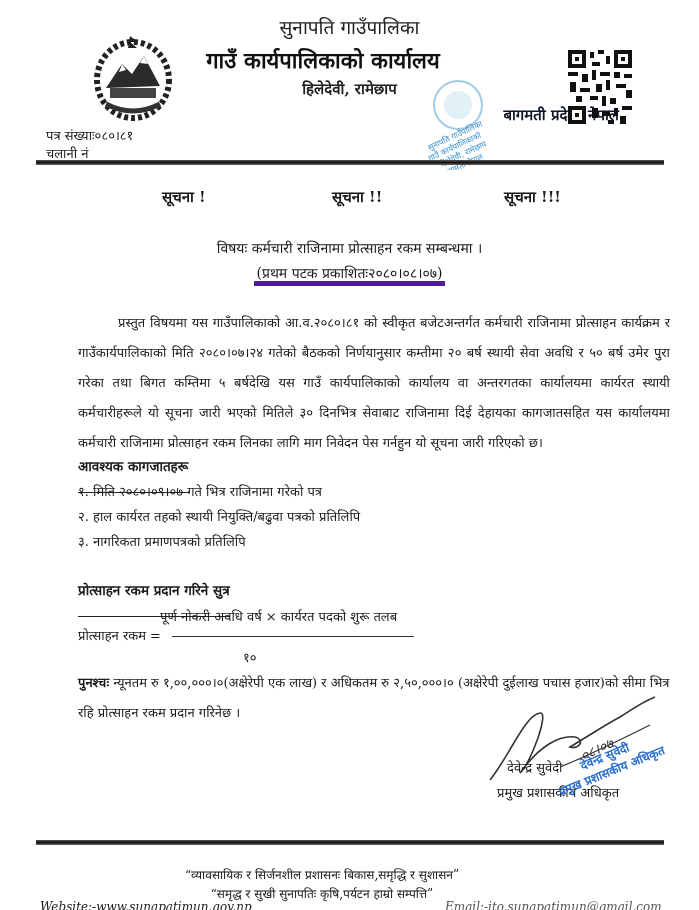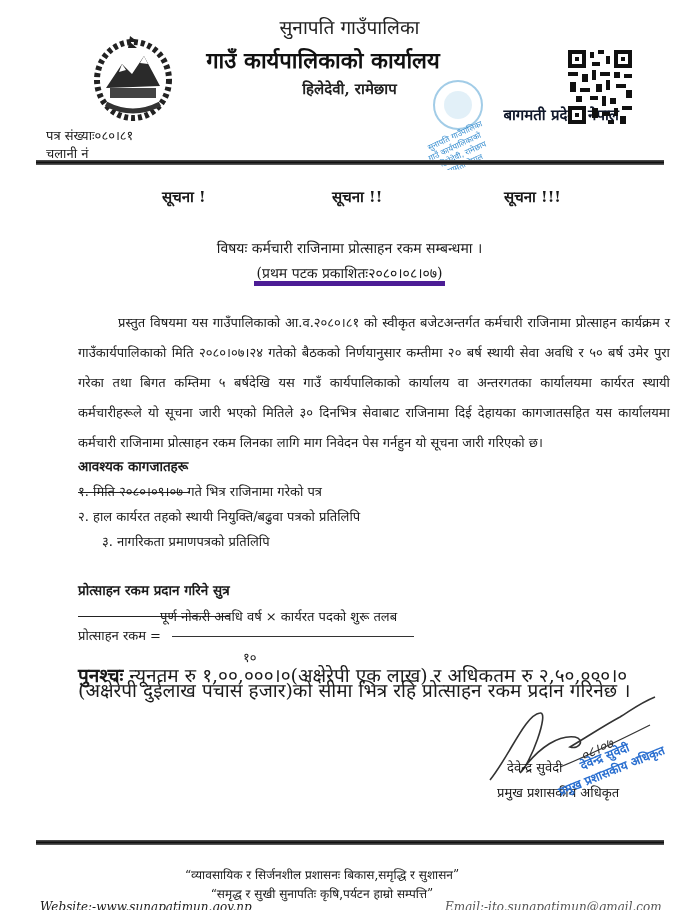--- a/index.html
+++ b/index.html
@@ -24,21 +24,21 @@
   .subject { left: 0; width: 699px; top: 238px; text-align: center; font-size: 14px; }
   .published { left: 0; width: 699px; top: 263px; text-align: center; font-size: 14px; }
   .published span { border-bottom: 5px solid #4c1d95; padding: 0 2px; }
   .para { left: 78px; width: 592px; top: 308px; font-size: 13px; line-height: 30px; text-align: justify; text-indent: 40px; }
   .sec-title { font-size: 13.5px; font-weight: bold; border-bottom: 1.5px solid #222; padding-bottom: 18px; }
   .list-item { left: 78px; font-size: 13px; }
   .formula-num { left: 160px; top: 607px; font-size: 13px; }
   .formula-lbl { left: 78px; top: 626px; font-size: 13px; }
   .formula-bar { left: 172px; top: 636px; width: 242px; height: 1px; background: #333; }
   .formula-den { left: 243px; top: 648px; font-size: 13px; }
-  .note { left: 78px; width: 592px; top: 668px; font-size: 19px; line-height: 15px; }
+  .note { left: 78px; width: 592px; top: 668px; font-size: 13px; line-height: 30px; }
   .note b { font-weight: bold; }
   .sig { left: 480px; top: 695px; width: 180px; height: 90px; }
   .signer-name { left: 507px; top: 758px; font-size: 13px; }
   .signer-title { left: 497px; top: 783px; font-size: 13px; }
   .stamp-bottom { left: 550px; top: 770px; font-size: 12px; color: #2a6fd0; transform: rotate(-22deg); transform-origin: left top; line-height: 16px; font-weight: bold; }
   .slogan { left: 0; width: 644px; text-align: center; font-size: 12px; }
   .footer-web { left: 40px; top: 900px; font-size: 12px; font-style: italic; }
   .footer-mail { left: 445px; top: 900px; font-size: 12px; font-style: italic; color: #555; }
 </style>
 </head>
@@ -130,21 +130,21 @@
   <span>(प्रथम पटक प्रकाशितः२०८०।०८।०७)</span>
 </div>
 
 <div class="abs para">प्रस्तुत विषयमा यस गाउँपालिकाको आ.व.२०८०।८१ को स्वीकृत बजेटअन्तर्गत कर्मचारी राजिनामा प्रोत्साहन कार्यक्रम र गाउँकार्यपालिकाको मिति २०८०।०७।२४ गतेको बैठकको निर्णयानुसार कम्तीमा २० बर्ष स्थायी सेवा अवधि र ५० बर्ष उमेर पुरा गरेका तथा बिगत कम्तिमा ५ बर्षदेखि यस गाउँ कार्यपालिकाको कार्यालय वा अन्तरगतका कार्यालयमा कार्यरत स्थायी कर्मचारीहरूले यो सूचना जारी भएको मितिले ३० दिनभित्र सेवाबाट राजिनामा दिई देहायका कागजातसहित यस कार्यालयमा कर्मचारी राजिनामा प्रोत्साहन रकम लिनका लागि माग निवेदन पेस गर्नहुन यो सूचना जारी गरिएको छ।</div>
 
 <div class="abs" style="left:78px; top:456px;">
   <span class="sec-title">आवश्यक कागजातहरू</span>
 </div>
 <div class="abs list-item" style="top:482px;">१. मिति २०८०।०९।०७ गते भित्र राजिनामा गरेको पत्र</div>
 <div class="abs list-item" style="top:507px;">२. हाल कार्यरत तहको स्थायी नियुक्ति/बढुवा पत्रको प्रतिलिपि</div>
-<div class="abs list-item" style="top:532px;margin-left:24px;">३. नागरिकता प्रमाणपत्रको प्रतिलिपि</div>
+<div class="abs list-item" style="top:532px;">३. नागरिकता प्रमाणपत्रको प्रतिलिपि</div>
 
 <div class="abs" style="left:78px; top:580px;">
   <span class="sec-title">प्रोत्साहन रकम प्रदान गरिने सुत्र</span>
 </div>
 <div class="abs formula-num">पूर्ण नोकरी अवधि वर्ष × कार्यरत पदको शुरू तलब</div>
 <div class="abs formula-lbl">प्रोत्साहन रकम =</div>
 <div class="abs formula-bar"></div>
 <div class="abs formula-den">१०</div>
 
 <div class="abs note">

